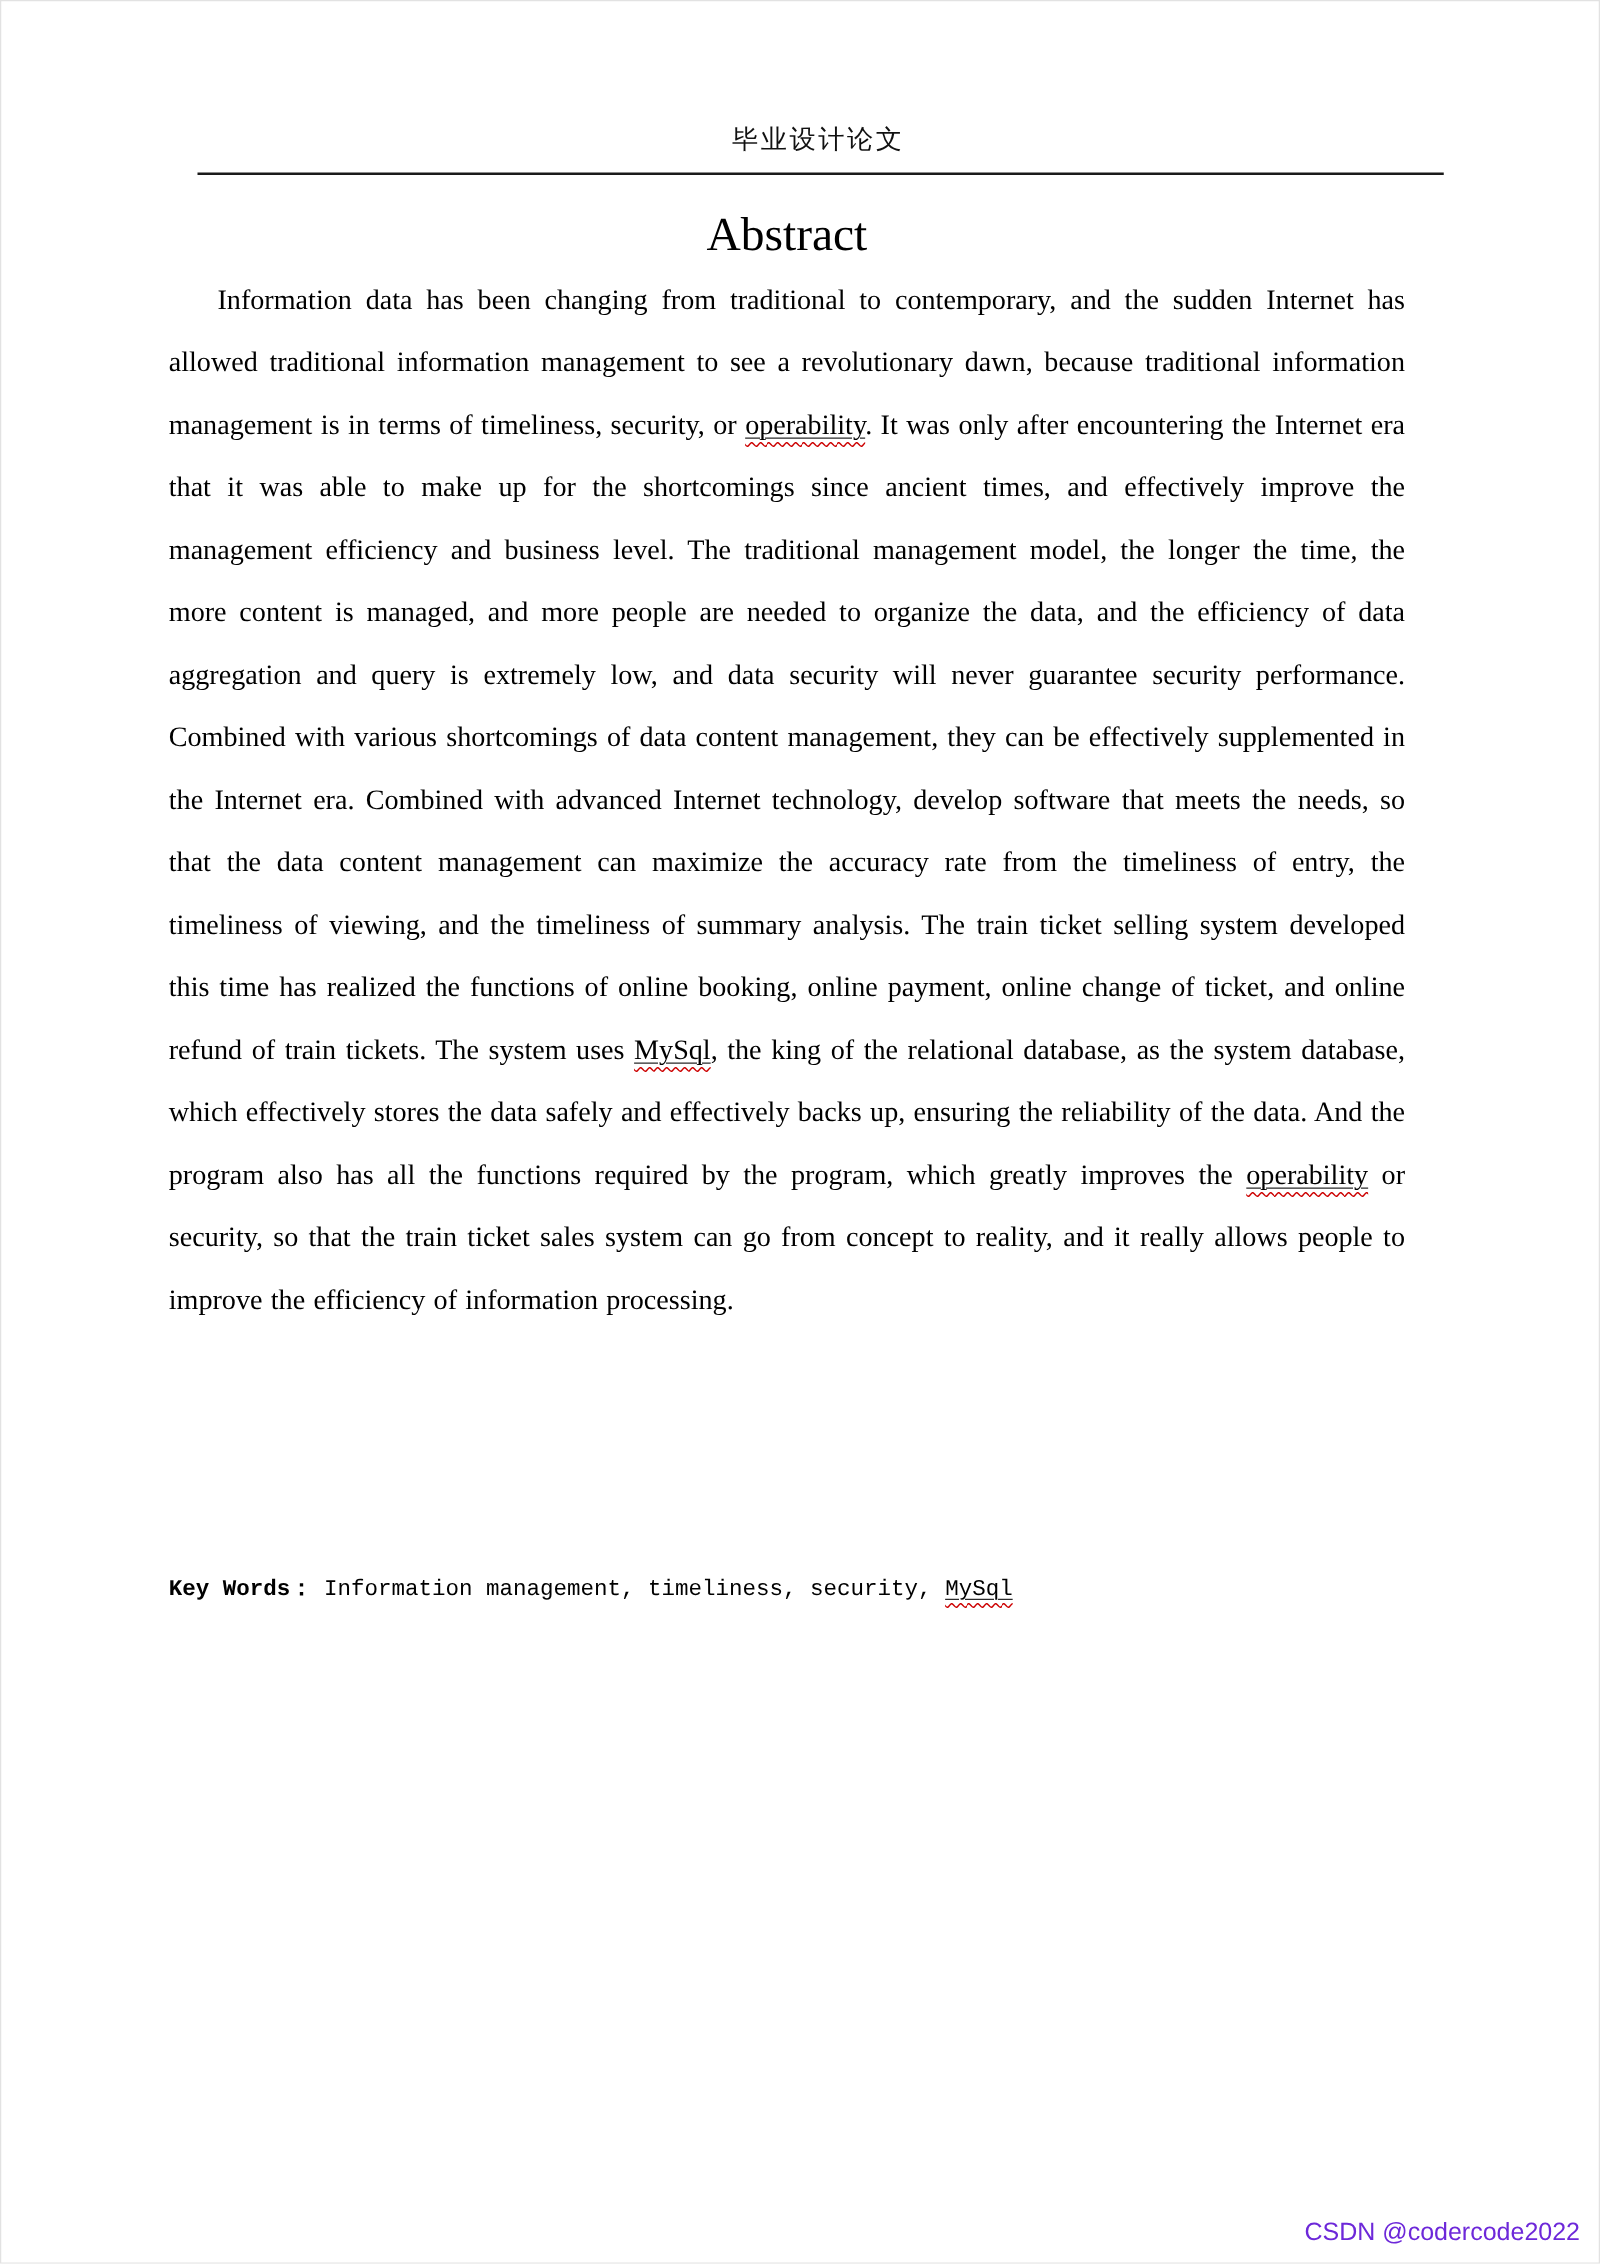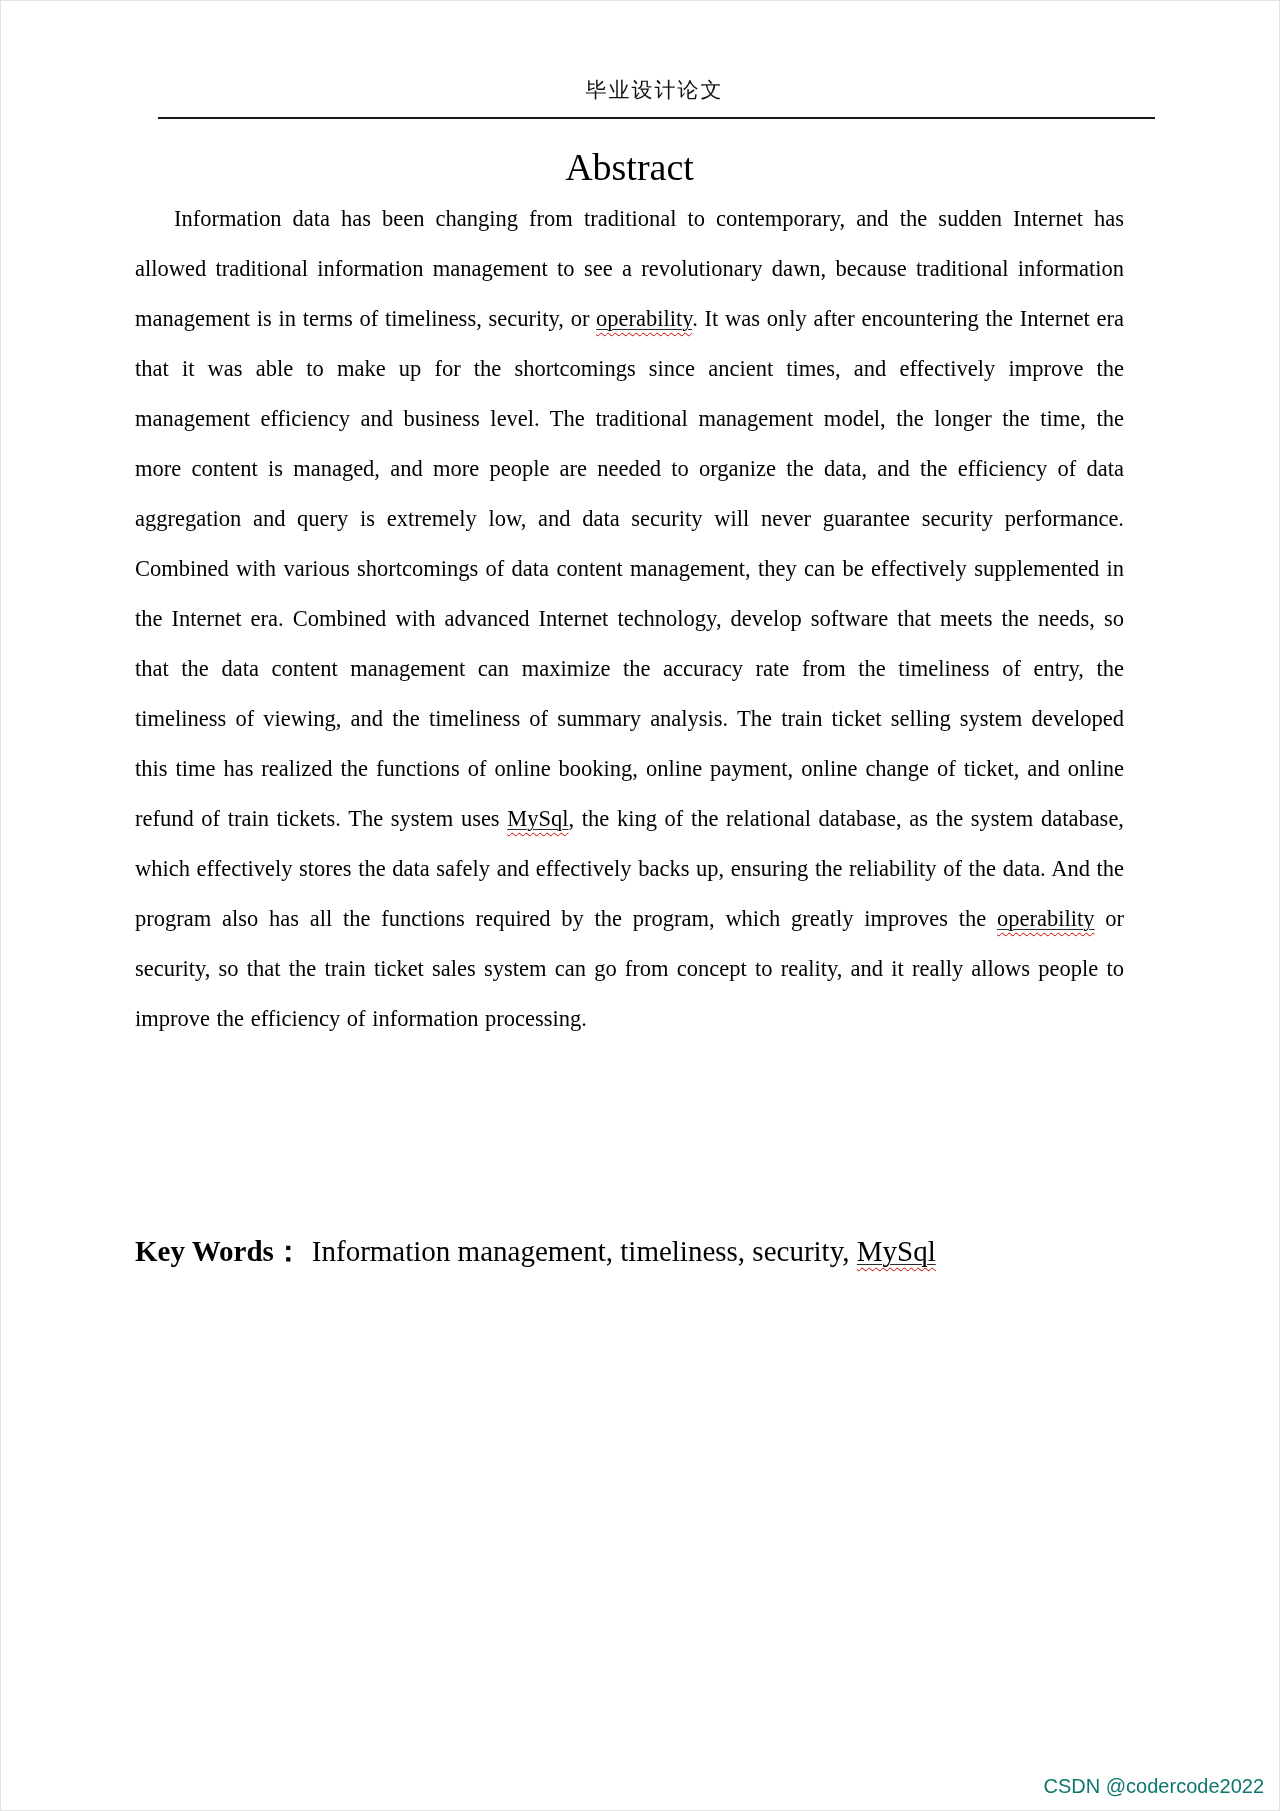--- a/index.html
+++ b/index.html
@@ -11,21 +11,21 @@
     position: relative;
     width: 1278px;
     height: 1809px;
     background: #ffffff;
     border: 1px solid #e2e2e2;
     overflow: hidden;
     font-family: "Liberation Serif", "DejaVu Serif", serif;
     color: #000000;
   }
   .running-header {
-    padding-top: 77px;
+    padding-top: 98px;
     margin-left: 29px;
   }
   .header-title {
     text-align: center;
     font-size: 21px;
     line-height: 24px;
     letter-spacing: 2px;
     color: #111111;
   }
   .header-rule {
@@ -56,35 +56,36 @@
     text-decoration-thickness: 1px;
     text-underline-offset: 3px;
   }
   .misspell .wavy {
     text-decoration: underline wavy #cc0000;
     text-decoration-thickness: 1px;
     text-underline-offset: 6px;
   }
   .keywords {
     margin: 185px 155px 0 134px;
-    font-size: 29px;
+    font-size: 18px;
     line-height: 44px;
     text-align: left;
+    font-family: Liberation Mono, monospace;
   }
   .kw-label {
     font-weight: bold;
     margin-right: 9px;
   }
   .watermark {
     position: absolute;
     right: 15px;
     bottom: 12px;
     font-family: "Liberation Sans", "DejaVu Sans", sans-serif;
     font-size: 20px;
-    color: #0f766e;
+    color: #6d28d9;
   }
 </style>
 </head>
 <body>
 
 <div class="page">
 
   <div class="running-header">
     <div class="header-title">毕业设计论文</div>
     <div class="header-rule"></div>

